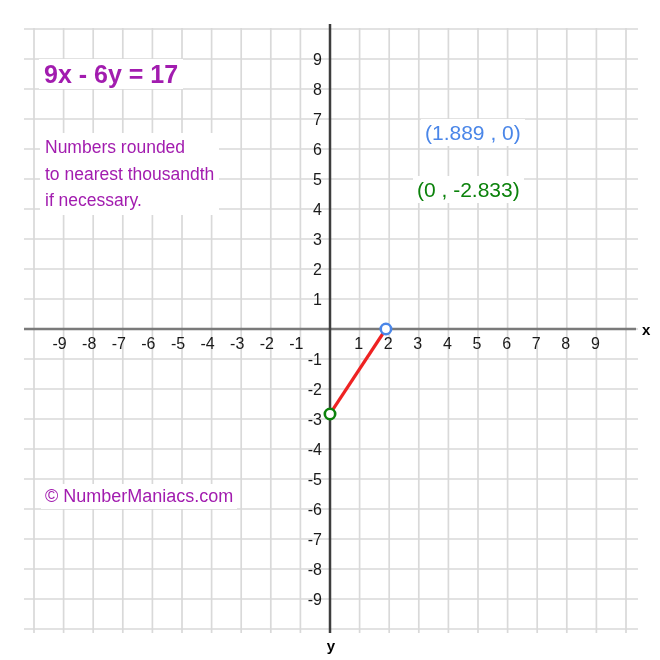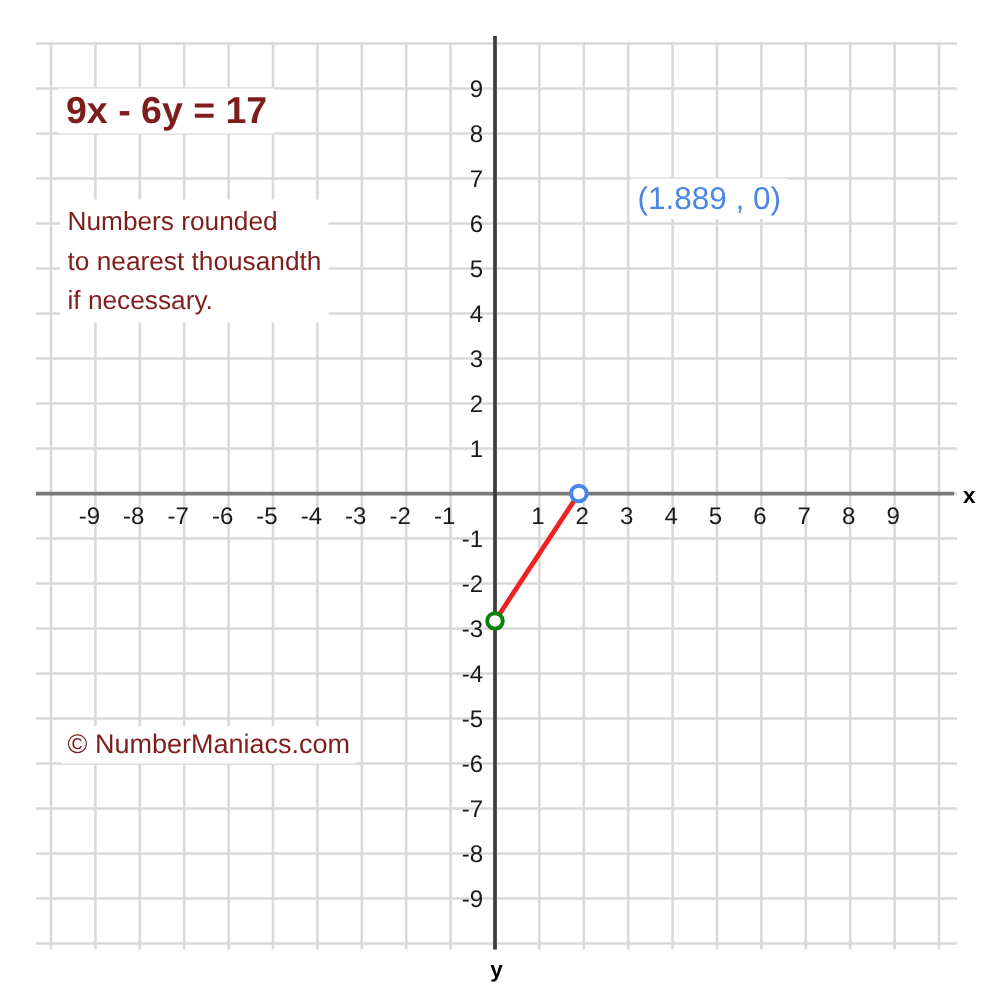--- a/index.html
+++ b/index.html
@@ -1,19 +1,19 @@
 <!DOCTYPE html>
 <html><head>
 <meta charset="utf-8">
 <style>
   html,body{margin:0;padding:0;background:#fff;}
   .stage{position:relative;width:660px;height:660px;background:#fff;overflow:hidden;
          font-family:"Liberation Sans","DejaVu Sans",sans-serif;}
   #plot{position:absolute;left:0;top:0;font-family:"Liberation Sans","DejaVu Sans",sans-serif;}
-  .overlay{position:absolute;background:#fff;color:#7f1d1d;white-space:pre-line;}
+  .overlay{position:absolute;background:#fff;color:#a21caf;white-space:pre-line;}
   .equation-title{left:39px;top:59px;padding:1px 5px;font-size:25px;font-weight:bold;line-height:28px;}
   .rounding-note{left:40px;top:133px;padding:1px 5px;font-size:17.5px;line-height:26.5px;}
   .intercept-label{font-size:21px;font-weight:normal;line-height:27px;padding:0 4px;}
   .x-int{left:421px;top:119px;}
   .y-int{left:413px;top:176px;}
   .copyright{left:41px;top:484px;padding:1px 4px;font-size:18px;line-height:23px;}
 </style>
 </head>
 <body>
 
@@ -111,15 +111,16 @@
     </svg>
 
   <div class="overlay equation-title">9x - 6y = 17</div>
 
   <div class="overlay rounding-note">Numbers rounded
 to nearest thousandth
 if necessary.</div>
 
   <div class="overlay intercept-label x-int" style="color: rgb(74, 134, 232);">(1.889 , 0)</div>
 
+  <div class="overlay intercept-label y-int" style="color: rgb(11, 130, 11);">(0 , -2.833)</div>
 
   <div class="overlay copyright">© NumberManiacs.com</div>
 </div>
 
 </body></html>

